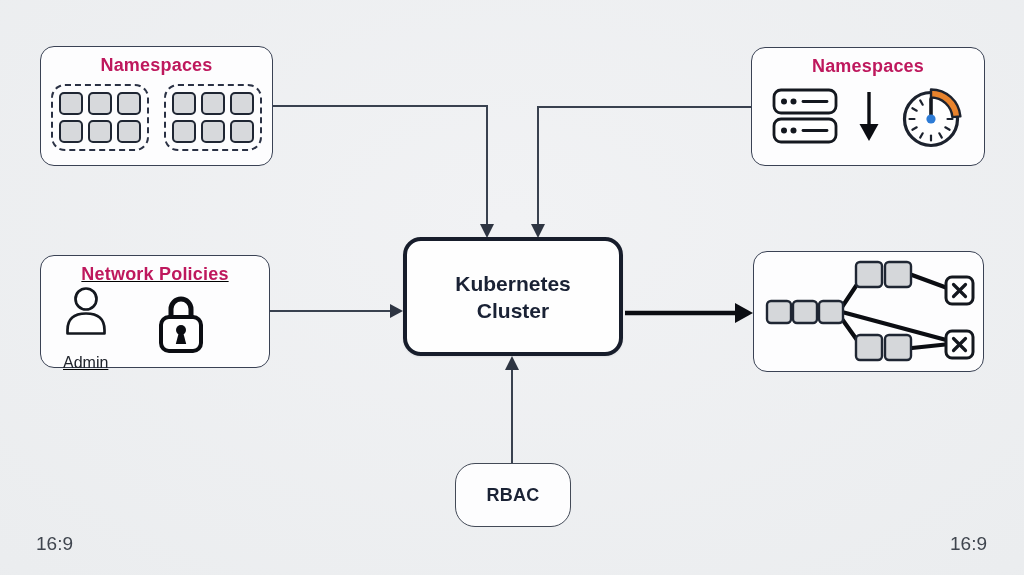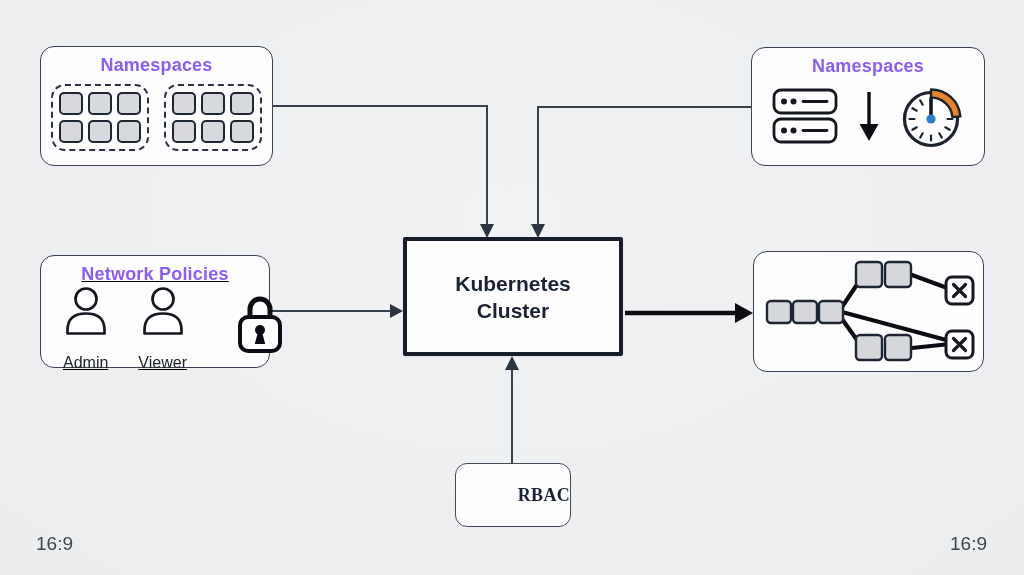--- a/index.html
+++ b/index.html
@@ -6,51 +6,51 @@
   .stage{
     position:relative;width:1024px;height:575px;overflow:hidden;
     font-family:"Liberation Sans",sans-serif;
     background:radial-gradient(130% 150% at 50% 38%, #f1f2f4 0%, #ebedef 55%, #e3e5e9 100%);
   }
   .node{
     position:absolute;background:#fdfdfe;border:1.6px solid #3a4254;
     border-radius:14px;box-sizing:border-box;
   }
   .node-title{
-    text-align:center;font-weight:bold;font-size:18px;color:#8b5cf6;
+    text-align:center;font-weight:bold;font-size:18px;color:#be185d;
     letter-spacing:.2px;margin-top:8px;
   }
   
   .ns-groups{display:flex;justify-content:center;gap:15px;margin-top:8px;}
   .ns-group{
     border:2px dashed #2a3144;border-radius:14px;padding:6px;
     display:grid;grid-template-columns:repeat(3,24px);grid-auto-rows:23px;gap:5px;
   }
   .pod{background:#d7d9dc;border:2px solid #1f2633;border-radius:5px;box-sizing:border-box;}
   
   .as-row{display:flex;align-items:center;justify-content:space-between;padding:6px 20px 0 20px;}
   
   .np-row{display:flex;align-items:flex-end;justify-content:flex-start;padding:2px 20px 0 22px;}
   .person-col{display:flex;flex-direction:column;align-items:center;margin-right:30px;}
   .person-label{font-size:16px;color:#20242c;margin-top:19px;}
   .lock-wrap{margin-left:20px;margin-bottom:14px;}
   
   .cluster{
-    position:absolute;background:#fefefe;border:4px solid #171d2b;border-radius:2px;
+    position:absolute;background:#fefefe;border:4px solid #171d2b;border-radius:18px;
     box-sizing:border-box;display:flex;align-items:center;justify-content:center;
     box-shadow:0 1px 2px rgba(20,25,40,.08);
   }
   .cluster-title{
     font-weight:bold;font-size:21px;line-height:27px;color:#1a2235;
     text-align:center;width:150px;
   }
   
   .rbac{
-    position:absolute;background:#fdfdfe;border:1.6px solid #434a57;border-radius:12px;
-    box-sizing:border-box;display:flex;align-items:center;justify-content:flex-end;font-family:Liberation Serif, serif;
+    position:absolute;background:#fdfdfe;border:1.6px solid #434a57;border-radius:20px;
+    box-sizing:border-box;display:flex;align-items:center;justify-content:center;
   }
   .rbac-title{font-weight:bold;font-size:18px;color:#1a2235;letter-spacing:.3px;}
   .overlay{position:absolute;left:0;top:0;pointer-events:none;}
   .ratio-label{position:absolute;font-size:19px;color:#3f454e;}
 </style>
 </head>
 <body>
 
 <div class="stage">
 
@@ -135,27 +135,20 @@
   <div class="node" style="left:40px;top:255px;width:230px;height:113px;text-decoration:underline;">
     <div class="node-title">Network Policies</div>
     <div class="np-row">
       <div class="person-col">
         <svg width="44" height="48" viewBox="0 0 44 48">
           <circle cx="22" cy="12" r="10.5" fill="#fff" stroke="#14181f" stroke-width="2.7"></circle>
           <path d="M3.5,46.5 L3.5,43 C3.5,31 11,26.5 22,26.5 C33,26.5 40.5,31 40.5,43 L40.5,46.5 Z" fill="#fff" stroke="#14181f" stroke-width="2.7" stroke-linejoin="round"></path>
         </svg>
         <div class="person-label">Admin</div>
       </div>
-      <div class="person-col">
-        <svg width="44" height="48" viewBox="0 0 44 48">
-          <circle cx="22" cy="12" r="10.5" fill="#fff" stroke="#14181f" stroke-width="2.7"></circle>
-          <path d="M3.5,46.5 L3.5,43 C3.5,31 11,26.5 22,26.5 C33,26.5 40.5,31 40.5,43 L40.5,46.5 Z" fill="#fff" stroke="#14181f" stroke-width="2.7" stroke-linejoin="round"></path>
-        </svg>
-        <div class="person-label">Viewer</div>
-      </div>
       <div class="lock-wrap">
         <svg width="46" height="62" viewBox="0 0 46 62">
           <path d="M13,28 V17 A10,10 0 0 1 33,17 V28" fill="none" stroke="#0b0d12" stroke-width="5"></path>
           <rect x="3" y="25" width="40" height="34" rx="8" fill="#fff" stroke="#0b0d12" stroke-width="4"></rect>
           <circle cx="23" cy="38" r="5" fill="#0b0d12"></circle>
           <path d="M20.7,41 L17.8,52 L28.2,52 L25.3,41 Z" fill="#0b0d12"></path>
         </svg>
       </div>
     </div>
   </div>

